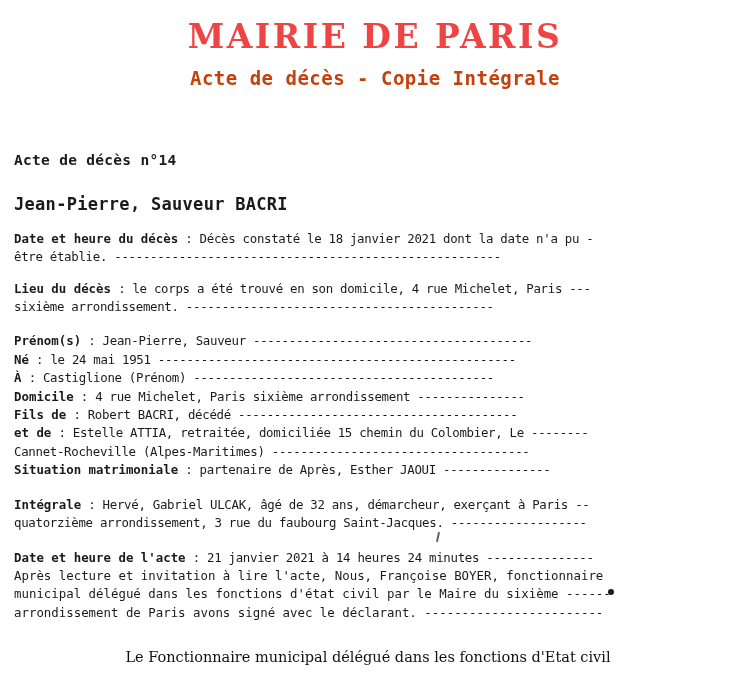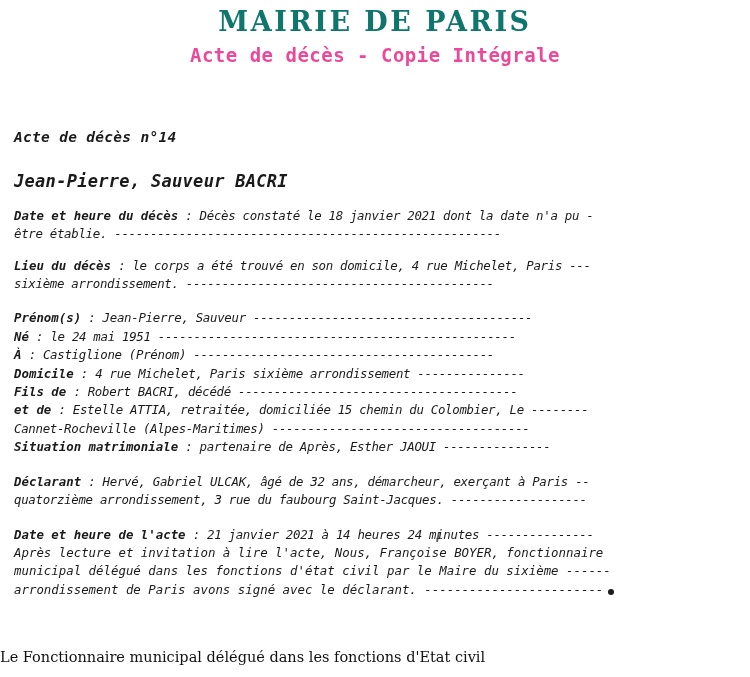--- a/index.html
+++ b/index.html
@@ -23,41 +23,40 @@
   }
 
   
   .header {
     text-align: center;
     padding-top: 6px;
   }
   .doc-title {
     font-family: "DejaVu Serif", serif;
     font-weight: bold;
-    font-size: 27px;
+    font-size: 33px;
     letter-spacing: 2.5px;
-    margin: 0;
-    color: #0f766e;
+    margin: 11px;
+    color: #ef4444;
   }
   .doc-subtitle {
     font-family: "DejaVu Sans Mono", monospace;
     font-weight: bold;
     font-size: 19px;
     letter-spacing: 0.5px;
     margin: 7px 0 0 0;
-    color: #ec4899;
+    color: #c2410c;
   }
 
   
   .content {
     margin: 0;
     padding: 0 14px 0 14px;
     font-size: 12.4px;
     line-height: 18.4px;
-    font-style: italic;
   }
   .act-number {
     font-weight: bold;
     font-size: 14.5px;
     margin-top: 62px;
     letter-spacing: 0.3px;
   }
   .deceased-name {
     font-weight: bold;
     font-size: 17px;
@@ -101,21 +100,21 @@
     transform: rotate(12deg);
     opacity: 0.75;
   }
 
   
   .footer {
     position: absolute;
     left: 0;
     right: 14px;
     bottom: 8px;
-    text-align: left;
+    text-align: center;
     font-family: "DejaVu Serif", serif;
     font-size: 14.5px;
     line-height: 23px;
     color: #111;
     margin-top: 21px;
   }
 </style>
 </head>
 <body>
 
@@ -147,21 +146,21 @@
       <div class="line"><span class="lbl">Né</span><span class="fill"> : le 24 mai 1951 --------------------------------------------------</span></div>
       <div class="line"><span class="lbl">À</span><span class="fill"> : Castiglione (Prénom) ------------------------------------------</span></div>
       <div class="line"><span class="lbl">Domicile</span><span class="fill"> : 4 rue Michelet, Paris sixième arrondissement ---------------</span></div>
       <div class="line"><span class="lbl">Fils de</span><span class="fill"> : Robert BACRI, décédé ---------------------------------------</span></div>
       <div class="line"><span class="lbl">et de</span><span class="fill"> : Estelle ATTIA, retraitée, domiciliée 15 chemin du Colombier, Le --------</span></div>
       <div class="line fill">Cannet-Rocheville (Alpes-Maritimes) ------------------------------------</div>
       <div class="line"><span class="lbl">Situation matrimoniale</span><span class="fill"> : partenaire de Après, Esther JAOUI ---------------</span></div>
     </div>
 
     <div class="block">
-      <div class="line"><span class="lbl">Déclarant</span><span class="fill"> : Hervé, Gabriel ULCAK, âgé de 32 ans, démarcheur, exerçant à Paris --</span></div>
+      <div class="line"><span class="lbl">Intégrale</span><span class="fill"> : Hervé, Gabriel ULCAK, âgé de 32 ans, démarcheur, exerçant à Paris --</span></div>
       <div class="line fill">quatorzième arrondissement, 3 rue du faubourg Saint-Jacques. -------------------</div>
     </div>
 
     <div class="block">
       <div class="line"><span class="lbl">Date et heure de l'acte</span><span class="fill"> : 21 janvier 2021 à 14 heures 24 minutes ---------------</span></div>
       <div class="line">Après lecture et invitation à lire l'acte, Nous, Françoise BOYER, fonctionnaire</div>
       <div class="line">municipal délégué dans les fonctions d'état civil par le Maire du sixième ------</div>
       <div class="line">arrondissement de Paris avons signé avec le déclarant. ------------------------</div>
     </div>
 

